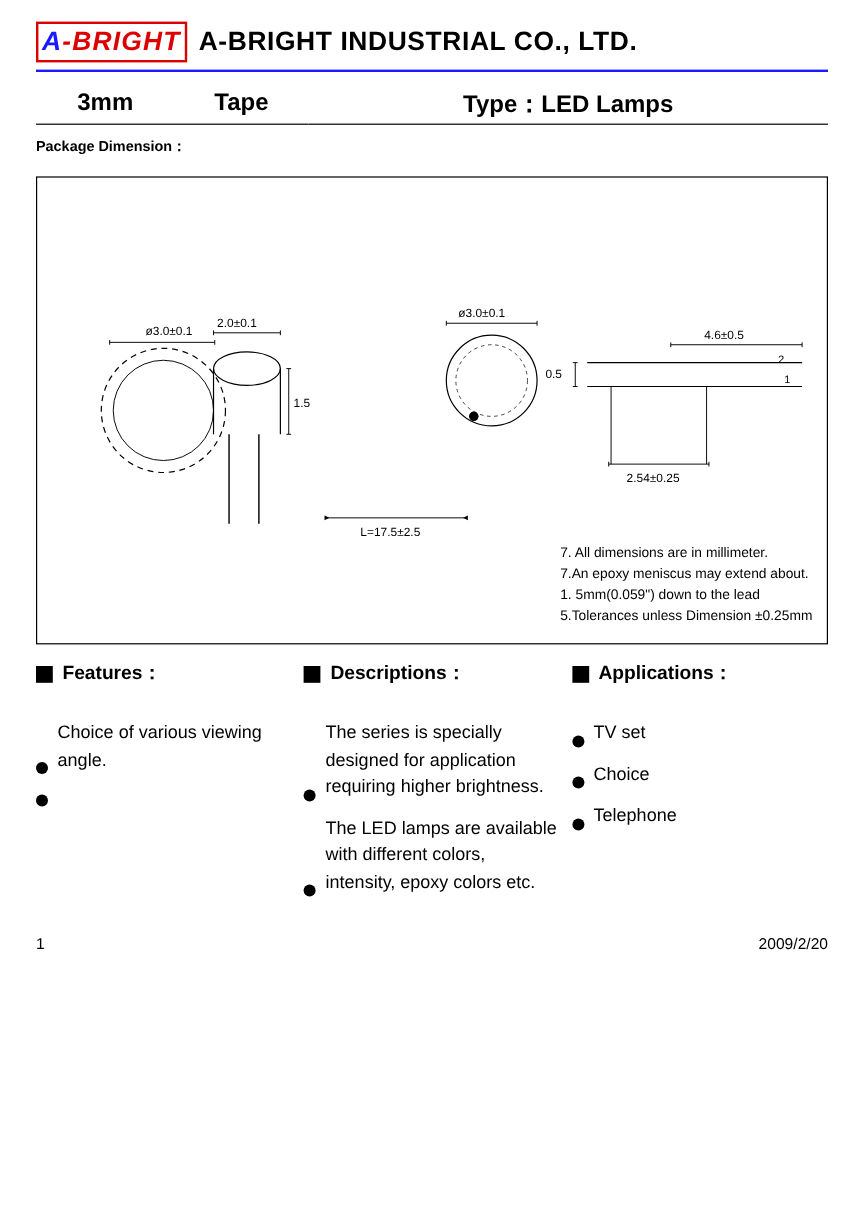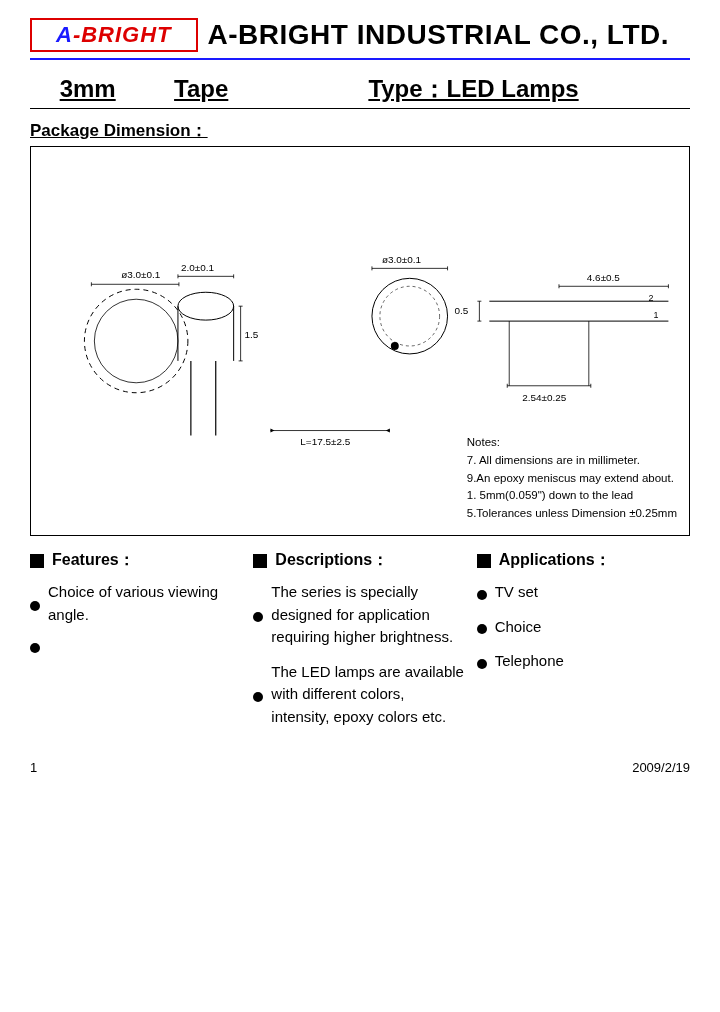--- a/index.html
+++ b/index.html
@@ -14,35 +14,35 @@
     }
 
     
     .header {
       display: flex;
       align-items: center;
       margin-bottom: 6px;
     }
     .logo-box {
       border: 2.5px solid #d00;
-      padding: 2px 24px;
+      padding: 2px 3px;
       margin-right: 10px;
       display: flex;
       align-items: center;
     }
     .logo-text {
       font-size: 22px;
       font-weight: 900;
       font-style: italic;
       letter-spacing: 1px;
     }
     .logo-a { color: #1a1aff; }
     .logo-bright { color: #d00; }
     .company-name {
-      font-size: 28px;
+      font-size: 22px;
       font-weight: 700;
       letter-spacing: 0.5px;
       text-align: right;
     }
     .header-line {
       border: none;
       border-top: 2.5px solid #1a1aff;
       margin-bottom: 10px;
     }
 
@@ -57,33 +57,31 @@
       font-size: 17px;
       padding: 3px 0;
     }
     .part-table .top-row td {
       border-bottom: 1px solid #000;
       border-top: 1px solid #000;
       font-size: 17px;
       padding: 4px 0;
     }
     .part-table .bottom-row td {
-      font-size: 24px;
+      font-size: 20px;
       font-weight: bold;
       border-bottom: 1.5px solid #000;
       padding: 3px 0;
-      text-decoration: underline;
     }
 
     
     .package-label {
-      font-size: 17px;
+      font-size: 12px;
       font-weight: bold;
-      margin-bottom: 4px;
-      text-decoration: underline;
+      margin-bottom: 16px;
     }
     .package-box {
       border: 1px solid #000;
       width: 100%;
       height: 390px;
       position: relative;
       margin-bottom: 14px;
       overflow: hidden;
     }
 
@@ -106,33 +104,33 @@
     .bottom-grid {
       display: grid;
       grid-template-columns: 1fr 1fr 1fr;
       gap: 0 10px;
     }
     .section-header {
       display: flex;
       align-items: center;
       font-size: 16px;
       font-weight: bold;
-      margin-bottom: 10px;
+      margin-bottom: 28px;
     }
     .section-header .square-bullet {
       display: inline-block;
       width: 14px;
       height: 14px;
       background: #000;
       margin-right: 8px;
       flex-shrink: 0;
     }
     .bullet-item {
       display: flex;
-      align-items: center;
+      align-items: flex-end;
       margin-bottom: 12px;
       font-size: 15px;
       line-height: 1.5;
     }
     .bullet-item .circle-bullet {
       display: inline-block;
       width: 10px;
       height: 10px;
       border-radius: 50%;
       background: #000;
@@ -232,23 +230,22 @@
     <line x1="530" y1="140" x2="640" y2="140" stroke="#000" stroke-width="0.8"></line>
     <line x1="530" y1="138" x2="530" y2="142" stroke="#000" stroke-width="0.8"></line>
     <line x1="640" y1="138" x2="640" y2="142" stroke="#000" stroke-width="0.8"></line>
     <text x="558" y="135" font-size="10" font-family="Arial">4.6±0.5</text>
 
     <circle cx="365" cy="200" r="4" fill="#000"></circle>
     <text x="625" y="172" font-size="9" font-family="Arial">1</text>
     <text x="620" y="155" font-size="9" font-family="Arial">2</text>
   </svg>
   <div class="notes-box">
-    <div>Notes:</div>
     <div>7. All dimensions are in millimeter.</div>
-    <div>9.An epoxy meniscus may extend about.</div>
+    <div>7.An epoxy meniscus may extend about.</div>
     <div>   1. 5mm(0.059") down to the lead</div>
     <div>5.Tolerances unless Dimension ±0.25mm</div>
   </div>
 </div>
 
 <div class="bottom-grid">
 
   <div>
     <div class="section-header">
       <span class="square-bullet"></span>
@@ -294,14 +291,14 @@
     <div class="bullet-item">
       <span class="circle-bullet"></span>
       <span>Telephone</span>
     </div>
   </div>
 
 </div>
 
 <div class="footer">
   <span>1</span>
-  <span>2009/2/19</span>
+  <span>2009/2/20</span>
 </div>
 
 </body></html>

